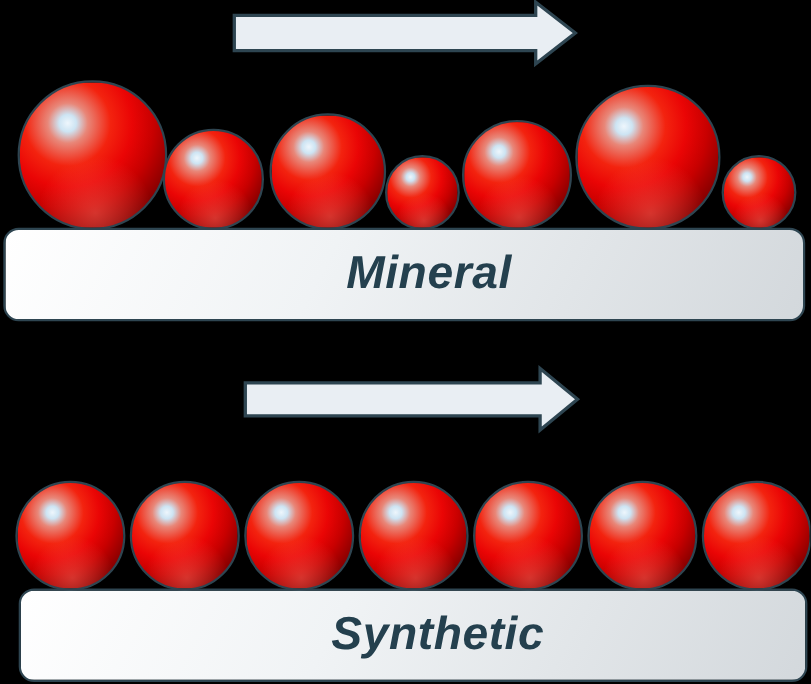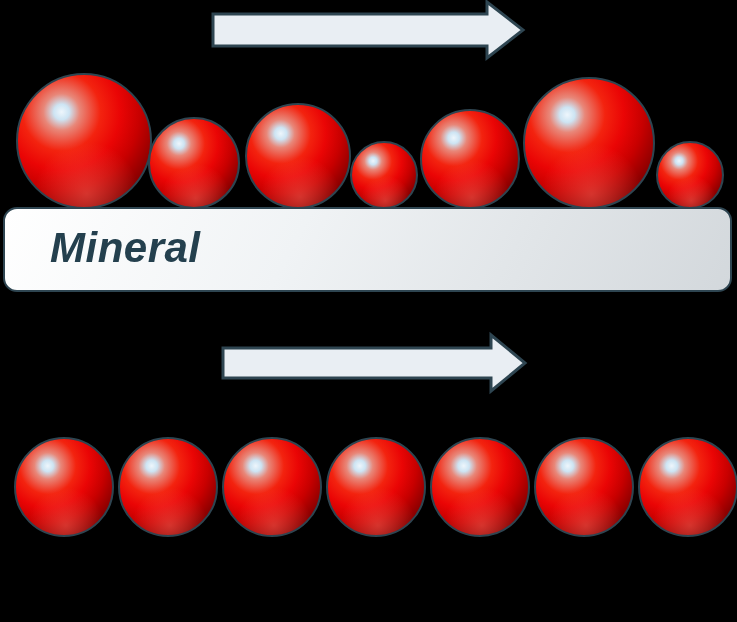--- a/index.html
+++ b/index.html
@@ -51,21 +51,21 @@
         #470c0c 98%);
   }
   .bar {
     position: absolute;
     box-sizing: border-box;
     border: 2px solid var(--outline);
     border-radius: 14px;
     background: linear-gradient(118deg, var(--bar-top) 0%, #f0f3f5 40%, var(--bar-bottom) 100%);
     display: flex;
     align-items: center;
-    justify-content: flex-start;
+    justify-content: center;
     padding-left: 45px;
   }
   .bar-label {
     font-style: italic;
     font-weight: bold;
     font-size: 42px;
     letter-spacing: 0.5px;
     color: var(--text-color);
     transform: translateY(-2px);
   }
@@ -99,15 +99,18 @@
     </svg>
     <div class="balls">
         <div class="ball" style="height: 100px; width: 100px; left: 14px; top: 437px;"></div>
         <div class="ball" style="height: 100px; width: 100px; left: 118px; top: 437px;"></div>
         <div class="ball" style="height: 100px; width: 100px; left: 222px; top: 437px;"></div>
         <div class="ball" style="height: 100px; width: 100px; left: 326px; top: 437px;"></div>
         <div class="ball" style="height: 100px; width: 100px; left: 430px; top: 437px;"></div>
         <div class="ball" style="height: 100px; width: 100px; left: 534px; top: 437px;"></div>
         <div class="ball" style="height: 100px; width: 100px; left: 638px; top: 437px;"></div>
       </div>
+    <div class="bar" style="left: 17px; top: 535px; width: 717px; height: 85px;">
+      <span class="bar-label">Synthetic</span>
+    </div>
   </section>
 
 </div>
 
 </body></html>

